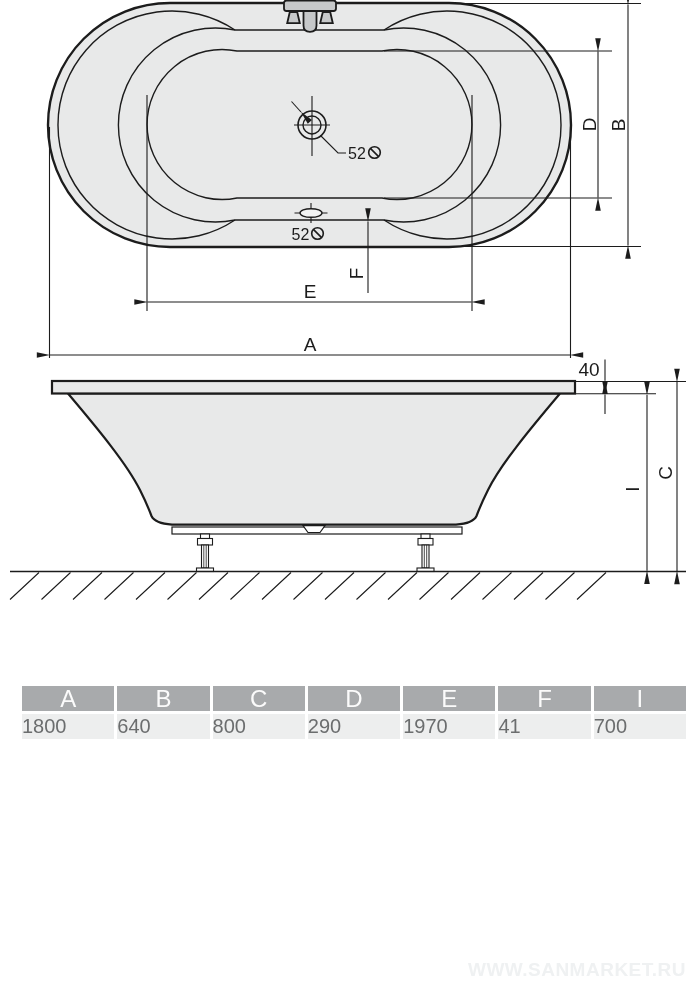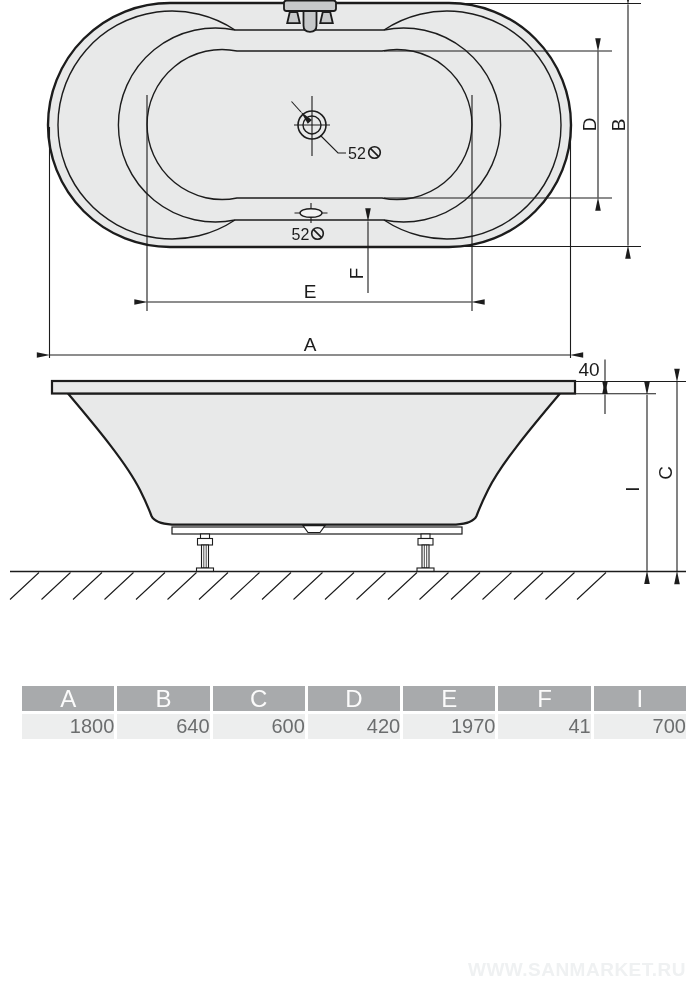--- a/index.html
+++ b/index.html
@@ -15,21 +15,21 @@
   .faucet{fill:var(--faucet,#c6c8c9);stroke:var(--line,#1c1c1c);stroke-width:1.8px;}
   .dimtxt{font:19px "Liberation Sans",sans-serif;fill:var(--line,#1c1c1c);}
   .smtxt{font:16px "Liberation Sans",sans-serif;fill:var(--line,#1c1c1c);}
   
   #spec-table{position:absolute;left:22px;top:686px;width:664px;
               display:grid;grid-template-columns:repeat(7,1fr);grid-template-rows:25px 25px;
               column-gap:3px;row-gap:3px;}
   .th{background:var(--header_bg,#a8aaac);color:var(--header_text,#fbfbfb);
       font-size:24px;line-height:25px;text-align:center;font-weight:400;}
   .td{background:var(--cell_bg,#edeeee);color:var(--cell_text,#6b6d6e);
-      font-size:20px;line-height:25px;text-align:right;}
+      font-size:20px;line-height:25px;text-align:left;}
   #watermark{position:absolute;right:3px;top:959px;font-size:19px;font-weight:bold;
              letter-spacing:.5px;color:var(--watermark,#eff1f2);}
 </style>
 </head>
 <body>
 
 <div id="page">
 
 <svg width="689" height="660" viewBox="0 0 689 660">
   <defs>
@@ -144,22 +144,22 @@
 <div id="spec-table">
   <div class="th">A</div>
   <div class="th">B</div>
   <div class="th">C</div>
   <div class="th">D</div>
   <div class="th">E</div>
   <div class="th">F</div>
   <div class="th">I</div>
   <div class="td">1800</div>
   <div class="td">640</div>
-  <div class="td">600</div>
-  <div class="td">420</div>
+  <div class="td">800</div>
+  <div class="td">290</div>
   <div class="td">1970</div>
   <div class="td">41</div>
   <div class="td">700</div>
 </div>
 
 <div id="watermark">WWW.SANMARKET.RU</div>
 
 </div>
 
 </body></html>

